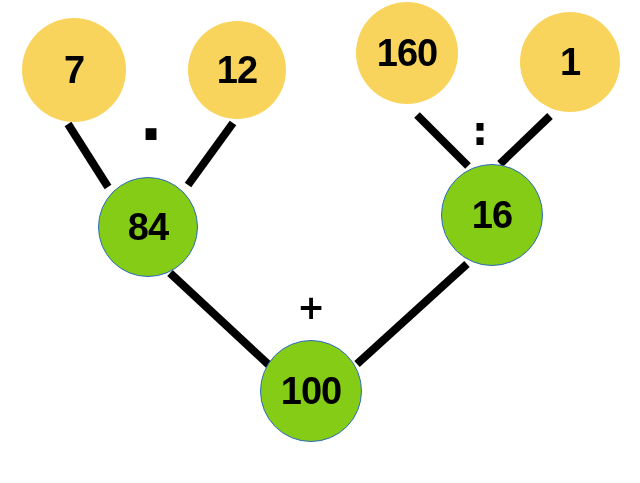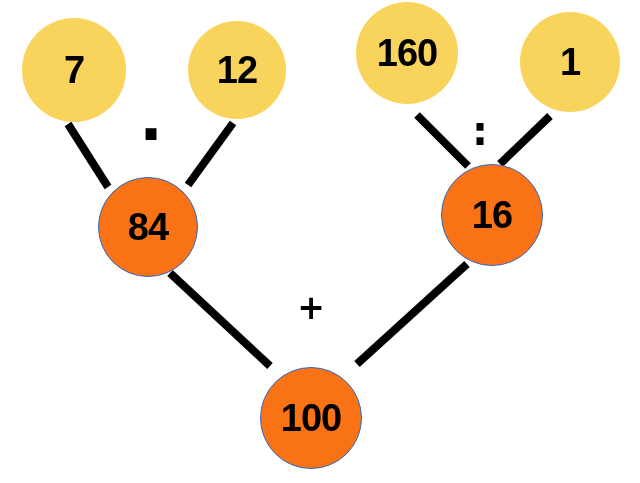--- a/index.html
+++ b/index.html
@@ -31,21 +31,21 @@
     font-weight: 700;
     font-size: 38px;
     color: #000000;
     letter-spacing: -1px;
     box-sizing: border-box;
   }
   .node.leaf {
     background: #F9D45C;
   }
   .node.result {
-    background: #f97316;
+    background: #84cc16;
     border: 1.5px solid #2E6BC4;
   }
   .op {
     position: absolute;
     display: flex;
     align-items: center;
     justify-content: center;
     color: #000000;
     font-family: "DejaVu Sans", sans-serif;
     font-weight: 700;
@@ -88,21 +88,21 @@
   </div>
 
   <div class="node result" style="left:98px; top:177px; width:100px; height:100px;">
     <span>84</span>
   </div>
 
   <div class="node result" style="left:441px; top:164px; width:102px; height:102px;justify-content:center;">
     <span>16</span>
   </div>
 
-  <div class="node result" style="left:260px; top:367px; width:102px; height:102px;">
+  <div class="node result" style="left:260px; top:340px; width:102px; height:102px;">
     <span>100</span>
   </div>
 
   <span class="op multiply" style="left:129px; top:113px;">·</span>
 
   <span class="op divide" style="left:458px; top:109px;">:</span>
 
   <span class="op add" style="left:289px; top:285px;">+</span>
 
 </div>

